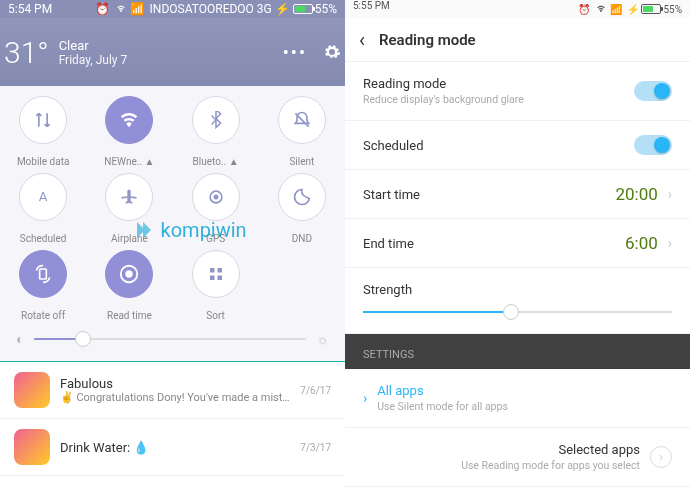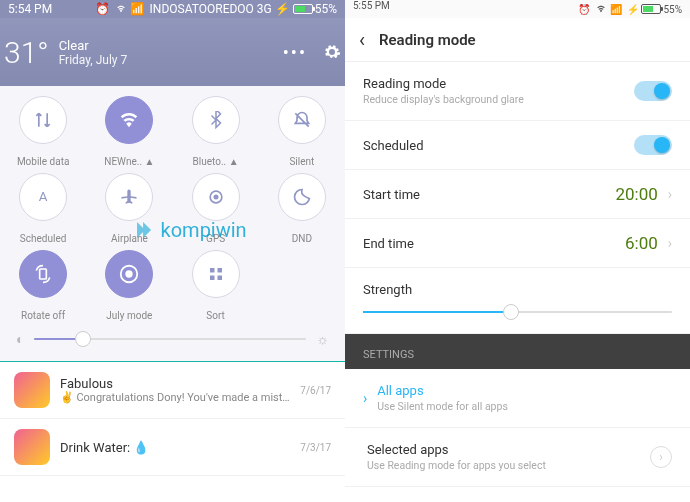--- a/index.html
+++ b/index.html
@@ -181,21 +181,21 @@
           </div>
           <div class="toggle-label">Rotate off</div>
         </div>
         <div class="toggle-item">
           <div class="toggle-circle active">
             <svg width="22" height="22" viewBox="0 0 24 24" fill="currentColor">
               <circle cx="12" cy="12" r="9" fill="none" stroke="currentColor" stroke-width="2"></circle>
               <circle cx="12" cy="12" r="4"></circle>
             </svg>
           </div>
-          <div class="toggle-label">July mode</div>
+          <div class="toggle-label">Read time</div>
         </div>
         <div class="toggle-item">
           <div class="toggle-circle">
             <svg width="18" height="18" viewBox="0 0 24 24" fill="currentColor">
               <rect x="4" y="4" width="6" height="6"></rect>
               <rect x="14" y="4" width="6" height="6"></rect>
               <rect x="4" y="14" width="6" height="6"></rect>
               <rect x="14" y="14" width="6" height="6"></rect>
             </svg>
           </div>
@@ -312,20 +312,20 @@
 
     <div class="setting-item">
       <span class="chevron link-blue">›</span>
       <div class="setting-text">
         <div class="setting-title link-blue">All apps</div>
         <div class="setting-sub">Use Silent mode for all apps</div>
       </div>
     </div>
 
     <div class="setting-item">
-      <div class="setting-text" style="margin-left:4px;">
+      <div class="setting-text" style="margin-left:12px;text-align:right;">
         <div class="setting-title">Selected apps</div>
         <div class="setting-sub">Use Reading mode for apps you select</div>
       </div>
       <div class="circle-chevron">›</div>
     </div>
   </div>
 </div>
 
 </body></html>

